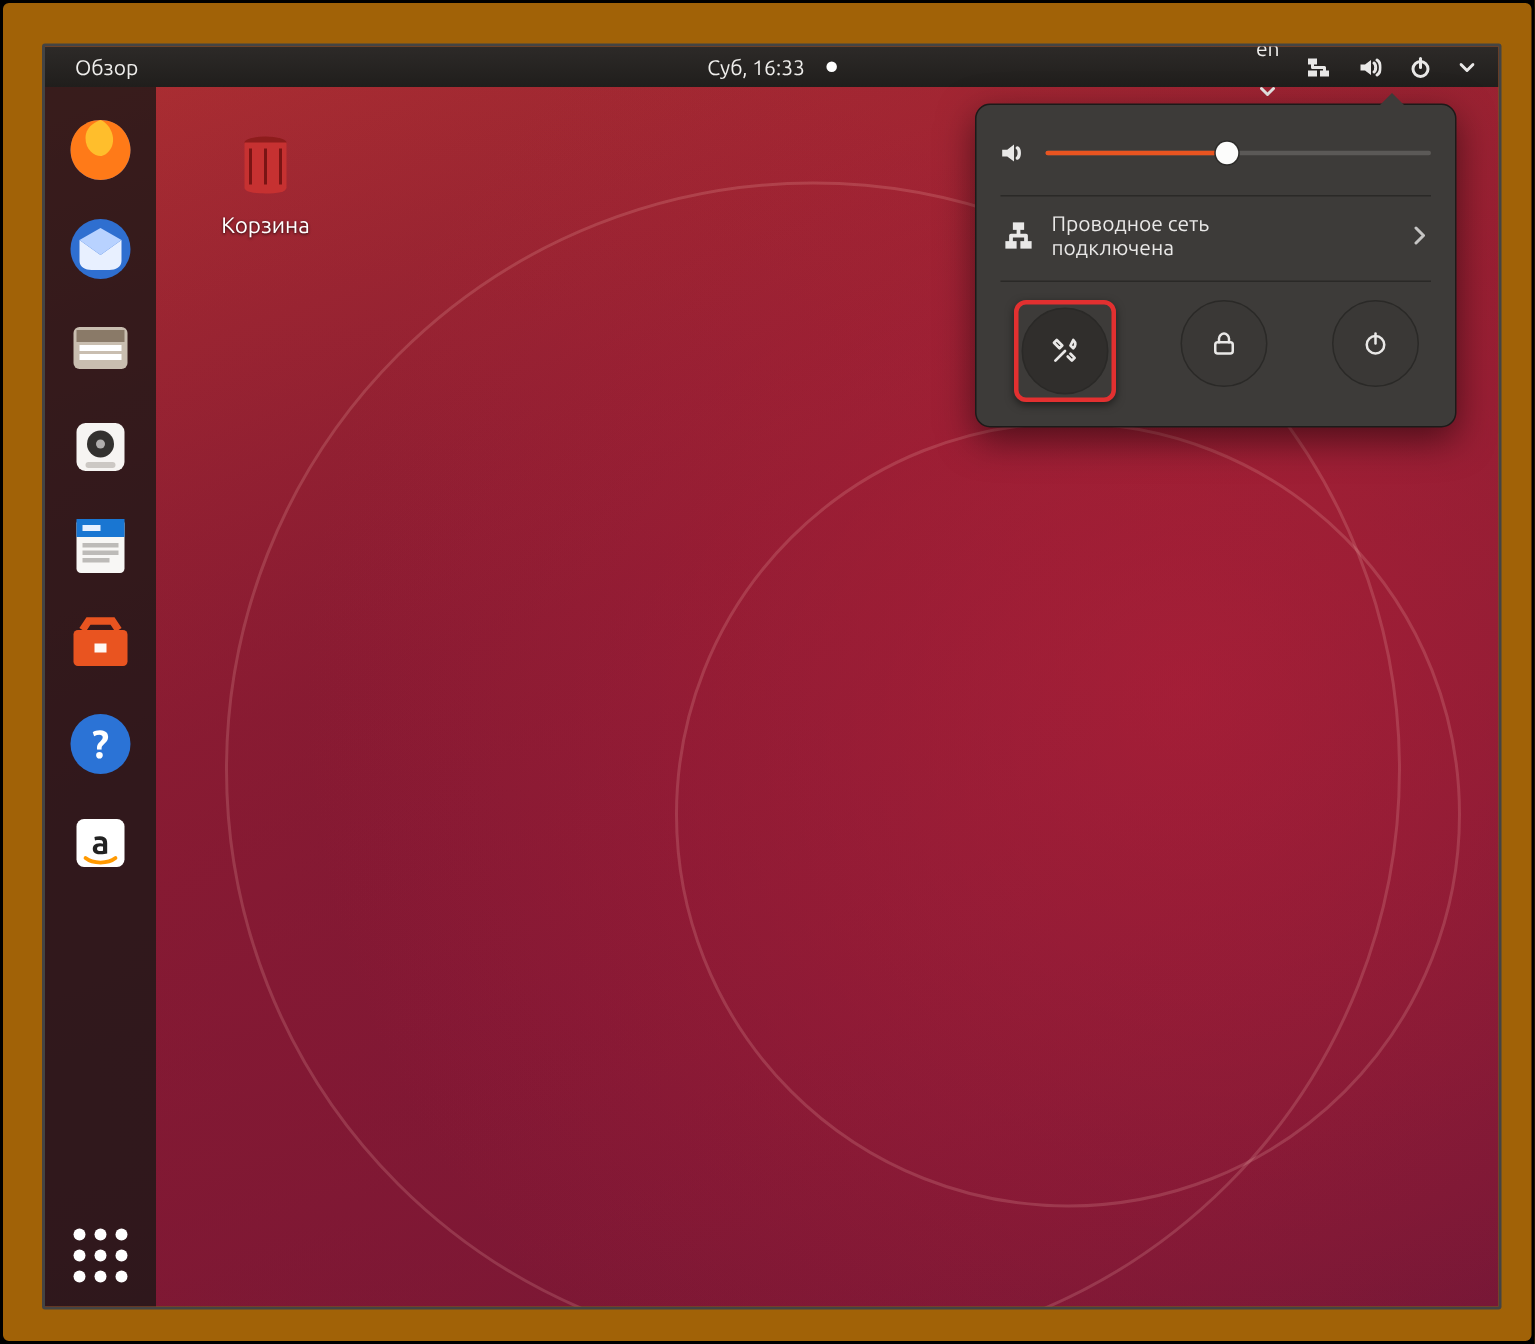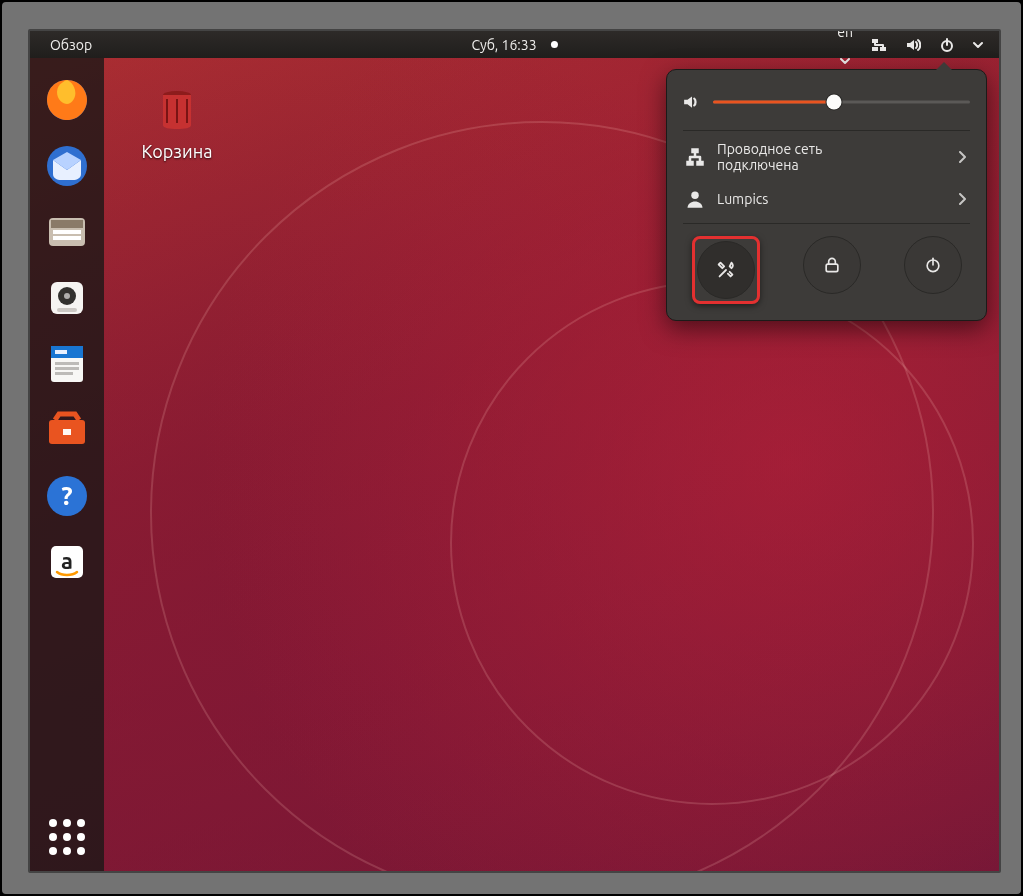--- a/index.html
+++ b/index.html
@@ -1,21 +1,21 @@
 <!DOCTYPE html>
 <html><head>
 <meta charset="utf-8">
 <style>
   html, body {
     margin: 0; padding: 0; width: 1023px; height: 896px;
     font-family: Ubuntu, "Noto Sans", -apple-system, Helvetica, Arial, sans-serif;
     font-size: 14px; color: #e6e6e6; overflow: hidden; background: #000;
   }
   .frame { position: relative; width: 1023px; height: 896px; box-sizing: border-box;
-           border: 2px solid #000; border-radius: 6px; background: #737373; }
+           border: 2px solid #000; border-radius: 6px; background: #a16207; }
   .screen { position: absolute; left: 26px; top: 27px; width: 969px; height: 840px;
             border: 2px solid #444; border-radius: 2px; overflow: hidden; }
   .screen-inner { position: relative; width: 100%; height: 100%; }
   .wallpaper { position: absolute; inset: 0;
     background:
       radial-gradient(ellipse 1400px 1400px at 760px 430px, rgba(190,33,59,.55) 0%, rgba(190,33,59,0) 42%),
       radial-gradient(ellipse 1200px 1200px at 280px 640px, rgba(130,22,53,.65) 0%, rgba(130,22,53,0) 55%),
       linear-gradient(160deg,#ad2f32 0%, #8d1e30 42%, #6e1636 100%);
   }
   .wallpaper::before, .wallpaper::after {
@@ -37,24 +37,24 @@
           background:#1b1816cc; display:flex; flex-direction:column; align-items:center;
           padding-top:14px; z-index:30; }
   .dock .app-icon { width:56px; height:56px; margin-bottom:10px; position:relative;
                     display:flex; align-items:center; justify-content:center; }
   .app-icon svg { width:48px; height:48px; }
   .apps-btn { position:absolute; bottom:16px; left:50%; transform:translateX(-50%); }
   .apps-btn .dots { display:grid; grid-template-columns:repeat(3,8px); grid-template-rows:repeat(3,8px); gap:6px; }
   .apps-btn .dots span { width:8px; height:8px; border-radius:50%; background:#fff; }
 
   .desktop-icons { position:absolute; left:92px; top:50px; width:300px; display:flex; flex-direction:column; gap:14px; z-index:10; }
-  .di { width:110px; text-align:center; color:#fff; font-size:18px; text-shadow: 0 1px 2px rgba(0,0,0,.8); }
+  .di { width:110px; text-align:center; color:#fff; font-size:15px; text-shadow: 0 1px 2px rgba(0,0,0,.8); }
   .di .ico { width:56px; height:56px; margin:0 auto 4px; display:flex; align-items:center; justify-content:center; }
 
-  .menu { position:absolute; right:12px; top:38px; width:291px; background:#3d3b39;
+  .menu { position:absolute; right:28px; top:38px; width:291px; background:#3d3b39;
           border:1px solid #1c1a19; border-radius:10px; padding:16px 14px 16px;
           box-shadow: 0 8px 24px rgba(0,0,0,.5); z-index:60; color:#e9e8e7; }
   .menu::before { content:""; position:absolute; right:34px; top:-8px; width:0; height:0;
                   border-left:8px solid transparent; border-right:8px solid transparent;
                   border-bottom:8px solid #3d3b39; }
   .menu .row { display:flex; align-items:center; gap:12px; padding:8px 4px; }
   .menu .sep { height:1px; background:#2a2927; margin:6px 2px 2px; }
   .menu .chev { margin-left:auto; opacity:.8; }
   .menu .vol-row { display:flex; align-items:center; gap:12px; padding:4px 2px 10px; }
   .slider { position:relative; flex:1; height:24px; }
@@ -228,30 +228,20 @@
             </svg>
           <div class="label2">
             <div>Проводное сеть</div>
             <div>подключена</div>
           </div>
           <svg class="chev" width="10" height="14">
               <polyline class="stroke" points="2,2 7,7 2,12"></polyline>
             </svg>
         </div>
 
-        <div class="row">
-          <svg width="20" height="20" viewBox="0 0 16 16">
-            <circle class="fill" cx="8" cy="5" r="3"></circle>
-              <path class="fill" d="M2 15c0-3 3-5 6-5s6 2 6 5z"></path>
-            </svg>
-          <span>Lumpics</span>
-          <svg class="chev" width="10" height="14">
-              <polyline class="stroke" points="2,2 7,7 2,12"></polyline>
-            </svg>
-        </div>
 
         <div class="sep"></div>
 
         <div class="actions">
           <div class="red-box">
             <div class="circle active">
               <svg width="22" height="22" viewBox="0 0 24 24">
                 <path class="stroke" d="M5 19l7-7M16 14l3 3-2 2-3-3M6 4l4 4-2 2-4-4zM18 4c2 2 2 4 0 6l-2-2 2-4z"></path>
                 </svg>
             </div>

